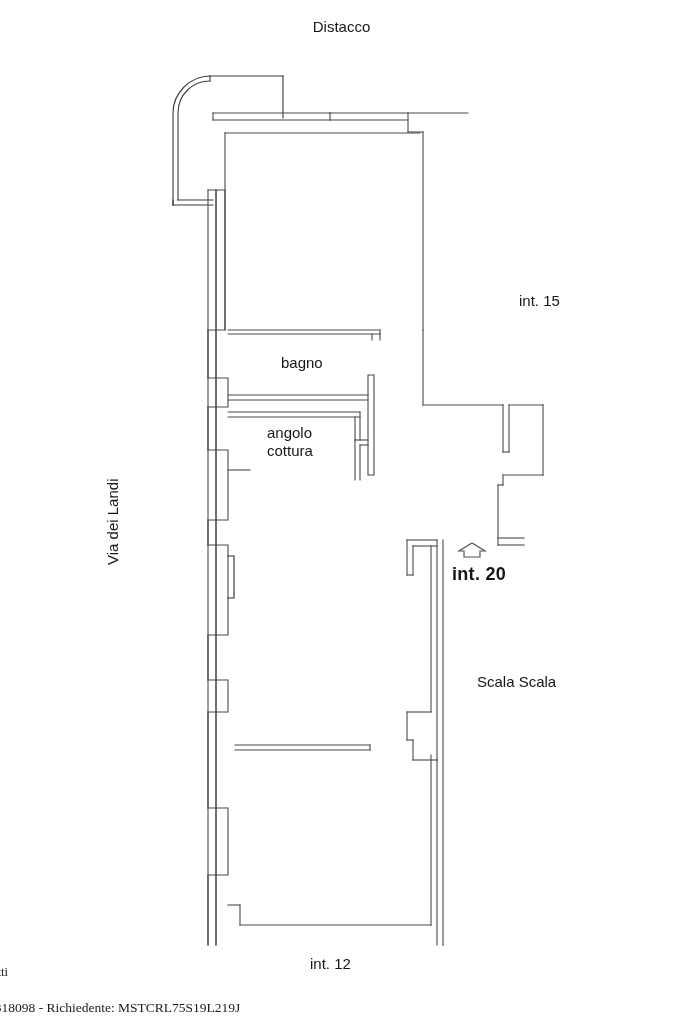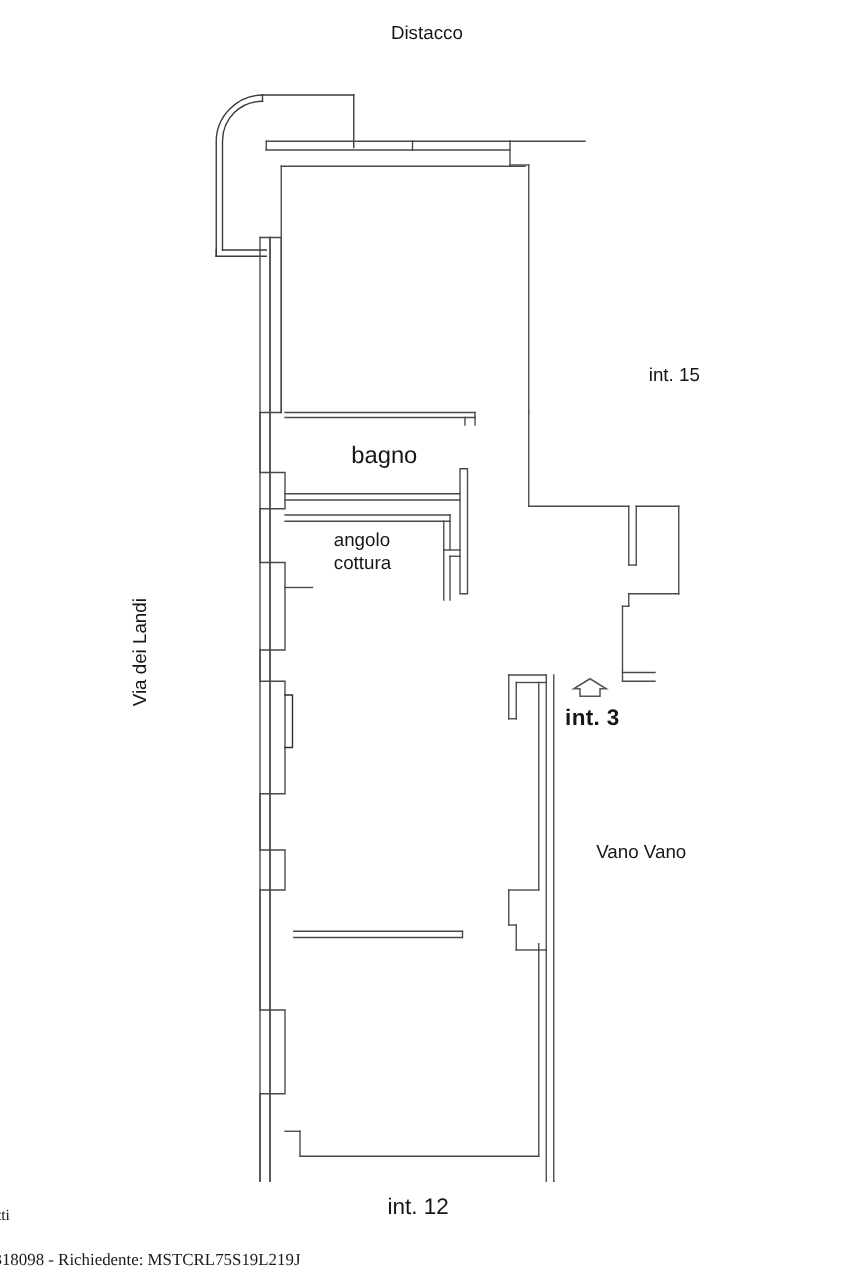--- a/index.html
+++ b/index.html
@@ -46,29 +46,29 @@
     font-size: 15px;
   }
   .lbl-int13 {
     left: 452px; top: 564px;
     font-size: 18px;
     font-weight: bold;
     letter-spacing: 0.3px;
   }
   .lbl-int12 {
     left: 310px; top: 955px;
-    font-size: 18px;
+    font-size: 15px;
   }
   .lbl-vanoscala {
     left: 477px; top: 673px;
     font-size: 15px;
   }
   .lbl-bagno {
     left: 281px; top: 354px;
-    font-size: 19px;
+    font-size: 15px;
   }
   .lbl-angolo {
     left: 267px; top: 424px;
     font-size: 15px;
     text-align: left;
     width: 64px;
   }
   .via-wrap {
     position: absolute;
     left: 104px;
@@ -265,25 +265,25 @@
         <path d="M 464 557 L 464 551 L 459 551 L 472 543 L 485 551 L 480 551 L 480 557 Z"></path>
       </g>
 
     </g>
   </svg>
 
   <div class="lbl lbl-distacco">Distacco</div>
 
   <div class="lbl lbl-int14">int. 15</div>
 
-  <div class="lbl lbl-int13">int. 3</div>
+  <div class="lbl lbl-int13">int. 20</div>
 
   <div class="lbl lbl-int12">int. 12</div>
 
-  <div class="lbl lbl-vanoscala">Vano Vano</div>
+  <div class="lbl lbl-vanoscala">Scala Scala</div>
 
   <div class="lbl lbl-bagno">bagno</div>
 
   <div class="lbl lbl-angolo"><span>angolo</span><br><span>cottura</span></div>
 
   <div class="via-wrap">
     <div class="via-inner">Via dei Landi</div>
   </div>
 
   <div class="footer-txt footer-line1">atti</div>

